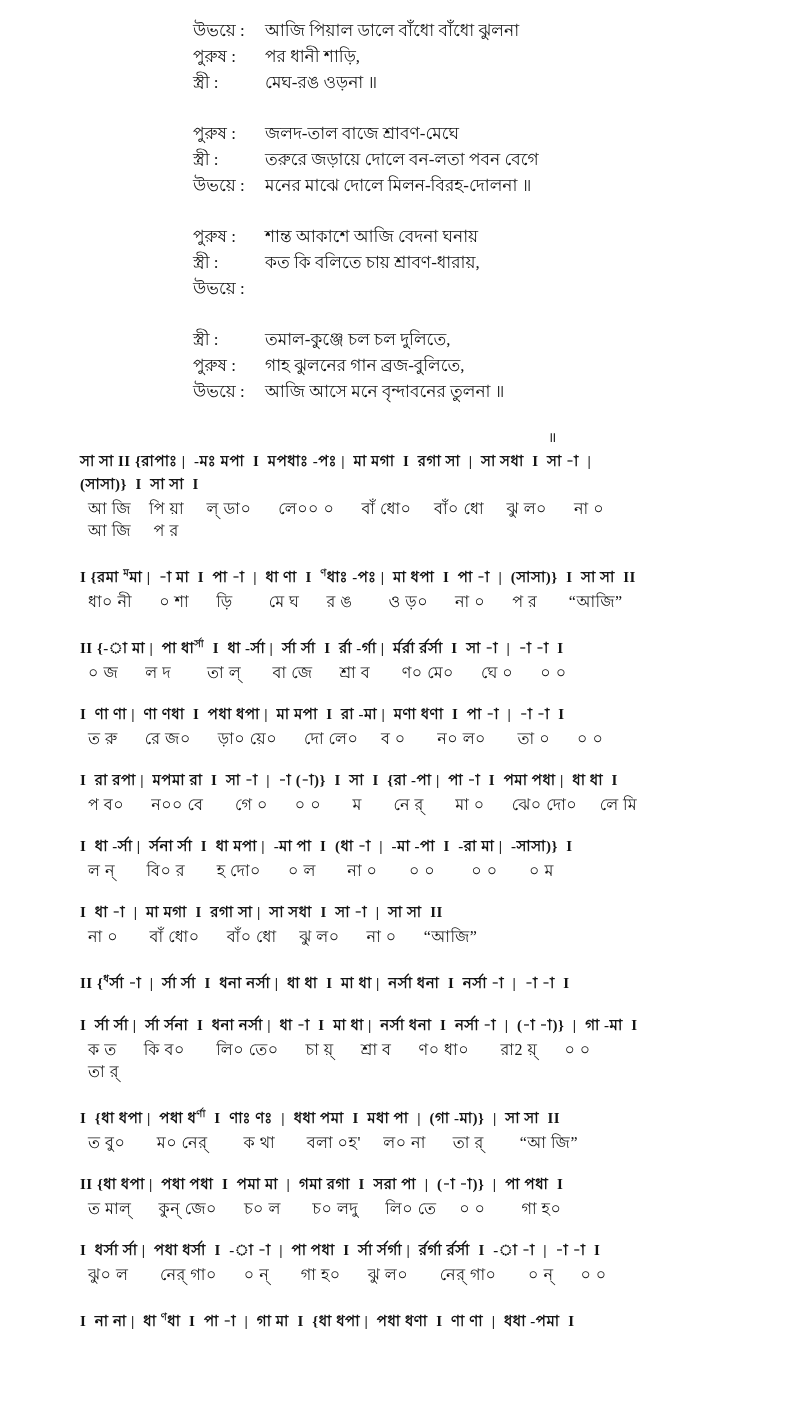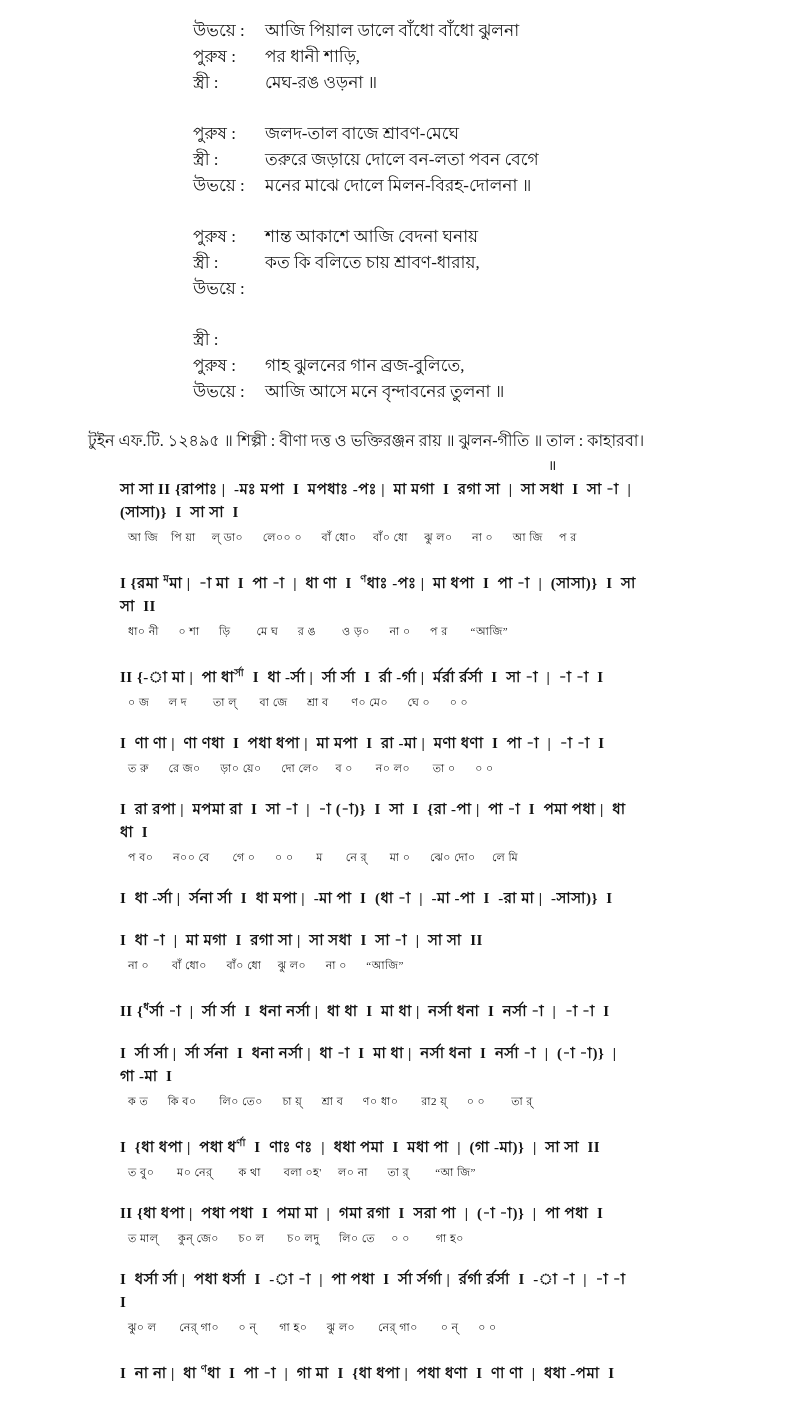--- a/index.html
+++ b/index.html
@@ -19,29 +19,29 @@
   .speaker { width: 72px; flex: 0 0 72px; }
   .lyric-text { padding-left: 0px; }
 
   
   .credits { margin-top: 14px; padding-left: 88px; font-size: 16px; line-height: 22px; }
 
   
   .sam-marker { padding-left: 548px; font-size: 14px; line-height: 16px; margin-top: 6px; }
 
   
-  .notation-block { margin-top: 4px; padding-left: 80px; padding-right: 68px; margin-left: 40px; }
+  .notation-block { margin-top: 4px; padding-left: 80px; padding-right: 68px; }
   .notation-line { margin-bottom: 19px; }
   .notes-row {
     font-size: 15px; line-height: 23px; font-weight: bold;
     white-space: pre-wrap; letter-spacing: 0.5px;
   }
   .notes-row sup { font-size: 10px; font-weight: bold; }
   .words-row {
-    font-size: 11px; line-height: 22px; margin-top: 2px; padding-left: 8px;
+    font-size: 16px; line-height: 22px; margin-top: 2px; padding-left: 8px;
     white-space: pre-wrap; letter-spacing: 0.5px;
   }
 </style>
 </head>
 <body>
 
 <div class="page">
 
   <div class="lyrics-block">
 
@@ -85,34 +85,34 @@
         <span class="lyric-text">কত কি বলিতে চায় শ্রাবণ-ধারায়,</span>
       </div>
       <div class="lyric-line">
         <span class="speaker">উভয়ে :</span>
       </div>
     </div>
 
     <div class="stanza">
       <div class="lyric-line">
         <span class="speaker">স্ত্রী :</span>
+        <span class="lyric-text">তমাল-কুঞ্জে চল চল দুলিতে,</span>
       </div>
       <div class="lyric-line">
         <span class="speaker">পুরুষ :</span>
         <span class="lyric-text">গাহ ঝুলনের গান ব্রজ-বুলিতে,</span>
       </div>
       <div class="lyric-line">
         <span class="speaker">উভয়ে :</span>
         <span class="lyric-text">আজি আসে মনে বৃন্দাবনের তুলনা ॥</span>
       </div>
     </div>
 
   </div>
 
-  <div class="credits">টুইন এফ.টি. ১২৪৯৫ ॥ শিল্পী : বীণা দত্ত ও ভক্তিরঞ্জন রায় ॥ ঝুলন-গীতি ॥ তাল : কাহারবা।</div>
 
   <div class="sam-marker">॥</div>
 
   <div class="notation-block">
 
     <div class="notation-line">
       <div class="notes-row sup-notes">সা সা II {রাপাঃ |  -মঃ মপা  I  মপধাঃ -পঃ |  মা মগা  I  রগা সা  |  সা সধা  I  সা -া  |  (সাসা)}  I  সা সা  I</div>
       <div class="words-row">আ জি    পি য়া     ল্ ডা০      লে০০ ০      বাঁ ধো০     বাঁ০ ধো     ঝু ল০      না ০      আ জি     প র</div>
     </div>
     <div class="notation-line">
@@ -126,20 +126,21 @@
     <div class="notation-line">
       <div class="notes-row sup-notes">I  ণা ণা |  ণা ণধা  I  পধা ধপা |  মা মপা  I  রা -মা |  মণা ধণা  I  পা -া  |  -া -া  I</div>
       <div class="words-row">ত রু      রে জ০      ড়া০ য়ে০      দো লে০     ব ০       ন০ ল০       তা ০      ০ ০</div>
     </div>
     <div class="notation-line">
       <div class="notes-row sup-notes">I  রা রপা |  মপমা রা  I  সা -া  |  -া (-া)}  I  সা  I  {রা -পা |  পা -া  I  পমা পধা |  ধা ধা  I</div>
       <div class="words-row">প ব০      ন০০ বে       গে ০      ০ ০       ম       নে র্       মা ০      ঝে০ দো০     লে মি</div>
     </div>
     <div class="notation-line">
       <div class="notes-row sup-notes">I  ধা -র্সা |  র্সনা র্সা  I  ধা মপা |  -মা পা  I  (ধা -া  |  -মা -পা  I  -রা মা |  -সাসা)}  I</div>
+      <div class="words-row">ল ন্       বি০ র       হ দো০      ০ ল       না ০       ০ ০        ০ ০       ০ ম</div>
     </div>
     <div class="notation-line">
       <div class="notes-row sup-notes">I  ধা -া  |  মা মগা  I  রগা সা |  সা সধা  I  সা -া  |  সা সা  II</div>
       <div class="words-row">না ০       বাঁ ধো০      বাঁ০ ধো     ঝু ল০      না ০      “আজি”</div>
     </div>
     <div class="notation-line">
       <div class="notes-row sup-notes">II {<sup>ধ</sup>র্সা -া  |  র্সা র্সা  I  ধনা নর্সা |  ধা ধা  I  মা ধা |  নর্সা ধনা  I  নর্সা -া  |  -া -া  I</div>
     </div>
     <div class="notation-line">
       <div class="notes-row sup-notes">I  র্সা র্সা |  র্সা র্সনা  I  ধনা নর্সা |  ধা -া  I  মা ধা |  নর্সা ধনা  I  নর্সা -া  |  (-া -া)}  |  গা -মা  I</div>

